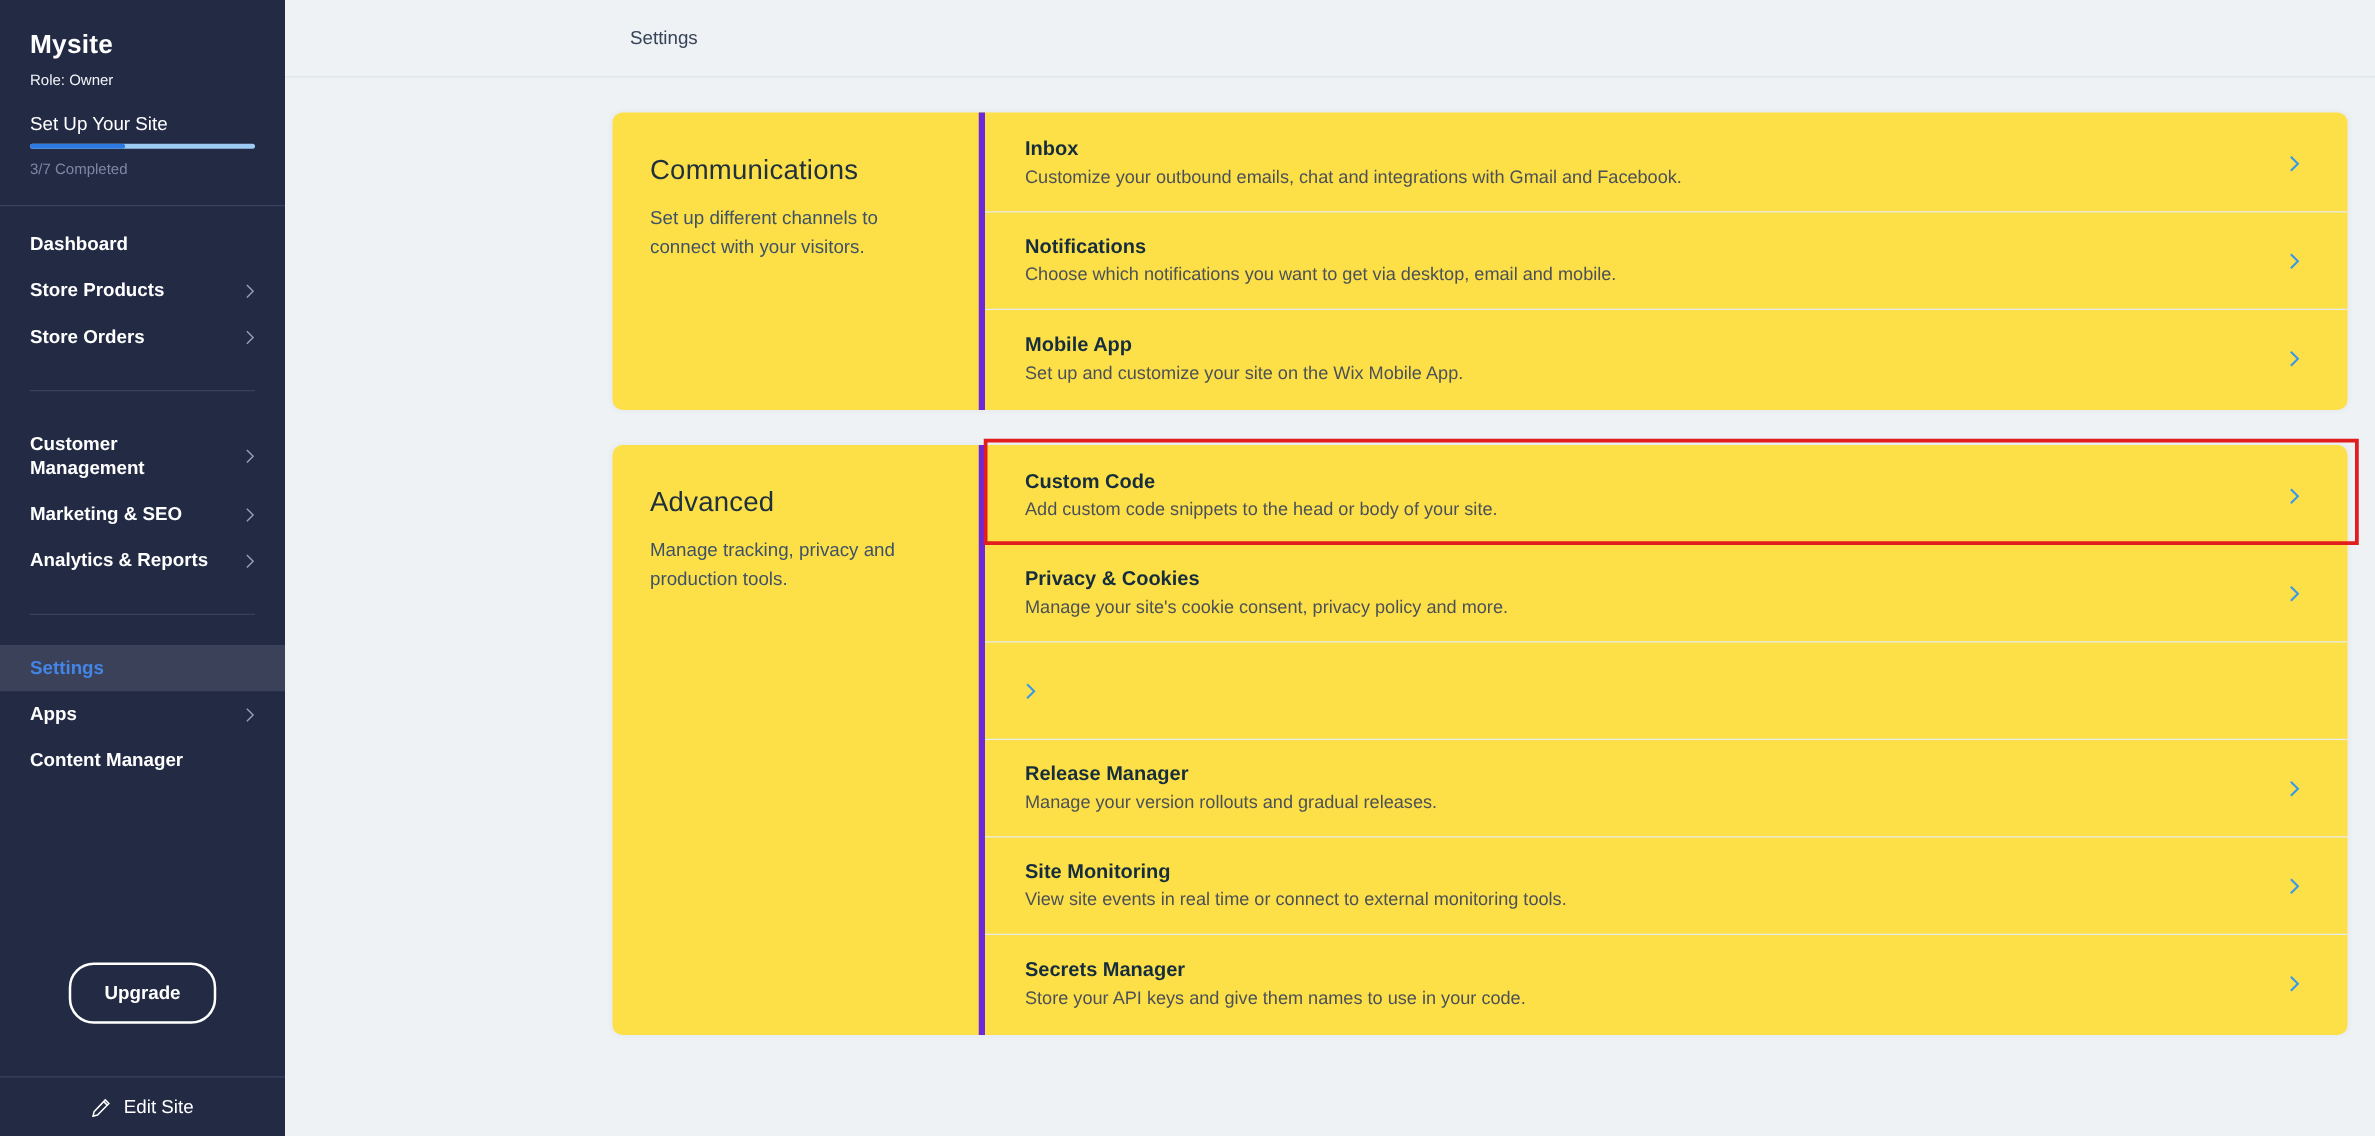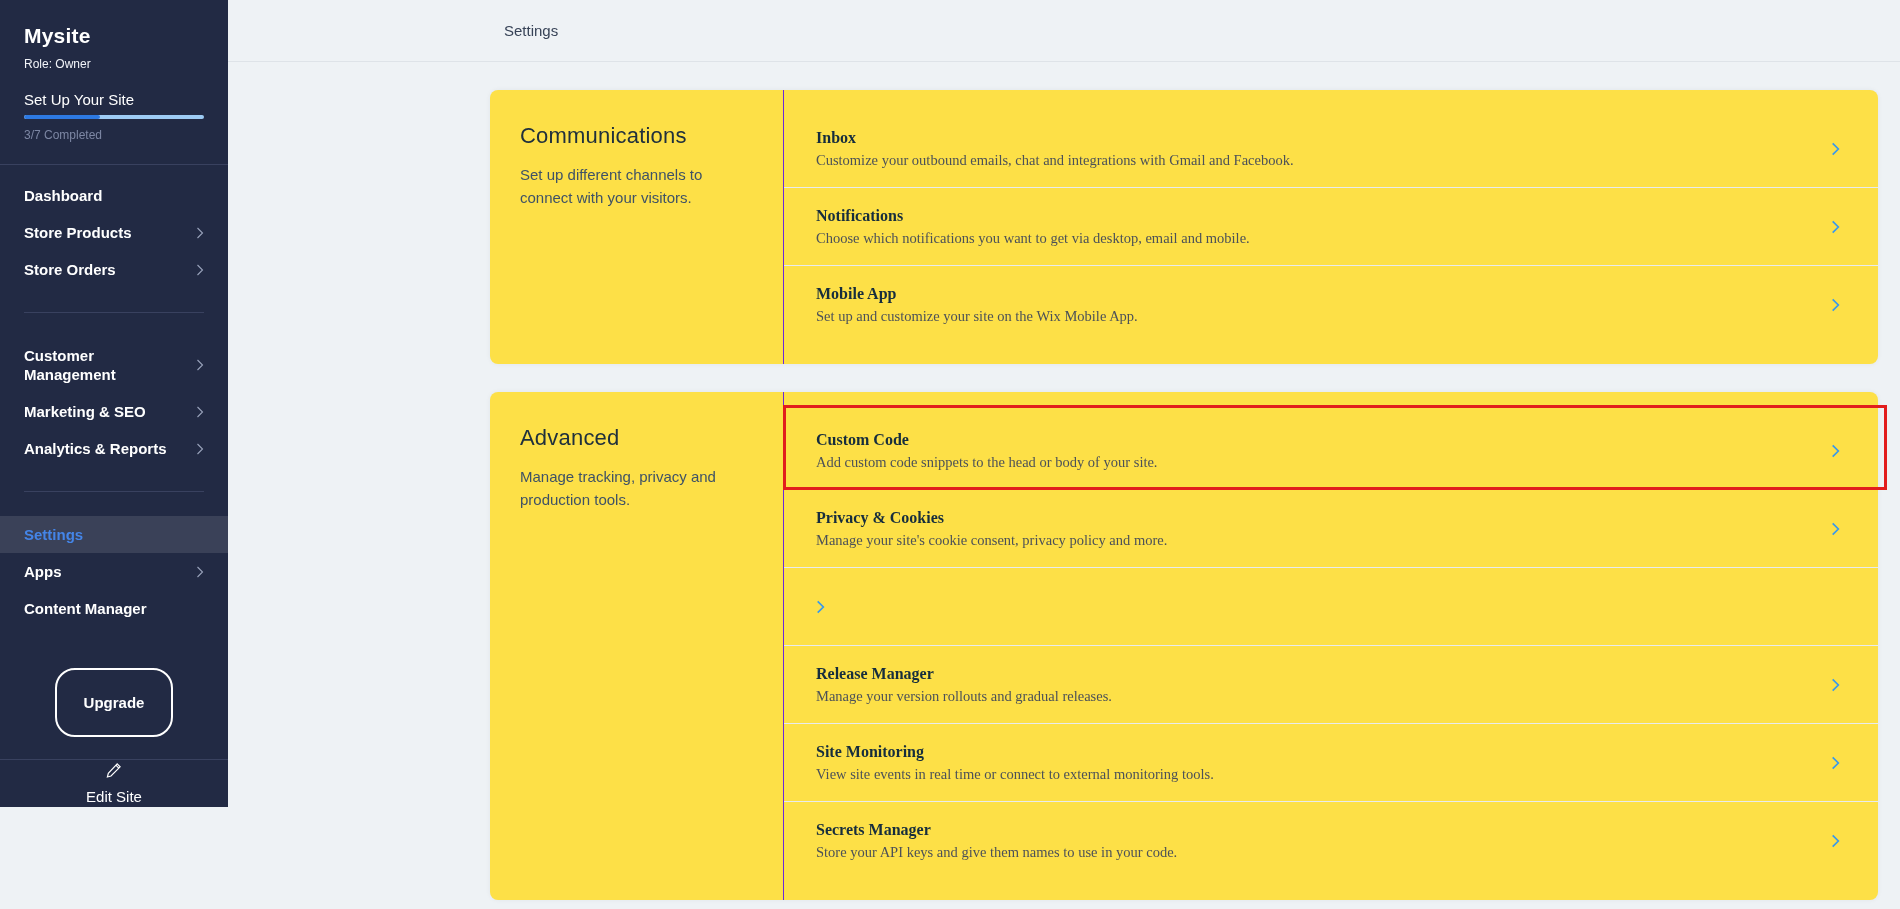--- a/index.html
+++ b/index.html
@@ -14,21 +14,21 @@
   }
   *{margin:0;padding:0;box-sizing:border-box;}
   html,body{width:1900px;height:909px;overflow:hidden;}
   body{
     font-family:"Liberation Sans","DejaVu Sans",sans-serif;
     background:var(--page-bg);
     display:flex;
   }
   
   .sidebar{
-    width:228px;min-width:228px;height:807px;
+    width:228px;min-width:228px;height:909px;
     background:var(--sidebar-bg);
     color:#fff;
     display:flex;flex-direction:column;
   }
   .sb-header{padding:24px 24px 0;}
   .site-name{font-size:21px;font-weight:700;letter-spacing:.2px;}
   .site-role{font-size:12px;color:#f2f4f9;margin-top:9px;}
   .setup-title{font-size:15px;margin-top:20px;}
   .progress-track{margin-top:7px;height:4px;border-radius:2px;background:var(--progress-track);overflow:hidden;}
   .progress-fill{height:100%;background:var(--progress-fill);border-radius:2px;}
@@ -42,47 +42,47 @@
     padding:9px 24px;cursor:pointer;
     font-size:15px;font-weight:600;line-height:19px;color:#fff;
   }
   .side-item .side-label{max-width:145px;}
   .side-item.active{background:var(--sidebar-active-bg);}
   .side-item.active .side-label{color:var(--active-link);}
   .side-chevron{display:flex;align-items:center;}
   .section-label{padding:14px 24px 2px;font-size:13px;font-weight:700;color:#747e9c;}
   .sb-spacer{flex:1;}
   .upgrade-btn{
-    align-self:center;margin-bottom:22px;
+    align-self:center;margin-bottom:42px;
     background:transparent;border:2px solid #fff;border-radius:20px;
     color:#fff;font-family:inherit;font-size:15px;font-weight:700;
-    padding:24px 27px;cursor:pointer;
+    padding:14px 27px;cursor:pointer;
   }
   .sb-footer{
     height:48px;border-top:1px solid #39415f;
     display:flex;align-items:center;justify-content:center;gap:10px;
-    font-size:15px;cursor:pointer;flex-direction:column;
+    font-size:15px;cursor:pointer;
   }
   
   .content{flex:1;display:flex;flex-direction:column;height:909px;}
   .topbar{
     height:62px;min-height:62px;border-bottom:1px solid #dee3e8;
     display:flex;align-items:center;
   }
   .topbar-title{padding-left:276px;font-size:15px;color:#374357;}
   .main{flex:1;padding:28px 0 0 262px;overflow:hidden;}
   .card{
     width:1388px;background:#fde047;border-radius:8px;
     display:flex;margin-bottom:28px;
     box-shadow:0 0 5px rgba(22,45,61,.06);
   }
   .card-left{width:293px;min-width:293px;padding:33px 30px 30px;}
   .card-title{font-size:22px;font-weight:400;color:#20303c;letter-spacing:.2px;}
   .card-desc{margin-top:15px;font-size:15px;line-height:1.5;color:#3f5266;max-width:228px;}
-  .card-rows{flex:1;border-left:1px solid #6d28d9;padding:20px 0;font-family:Liberation Serif, serif;}
+  .card-rows{flex:1;border-left:5px solid #6d28d9;padding:2px 0;}
   .row{
     position:relative;display:flex;align-items:center;
     height:78px;padding:0 38px 0 32px;cursor:pointer;
   }
   .row:not(:last-child){border-bottom:1px solid #e8ebee;}
   .row-text{flex:1;}
   .row-title{font-size:16px;font-weight:700;color:#162d3d;}
   .row-desc{margin-top:5px;font-size:14.5px;color:#4c5158;}
   .row-chevron{display:flex;align-items:center;}
   .highlight-frame{

